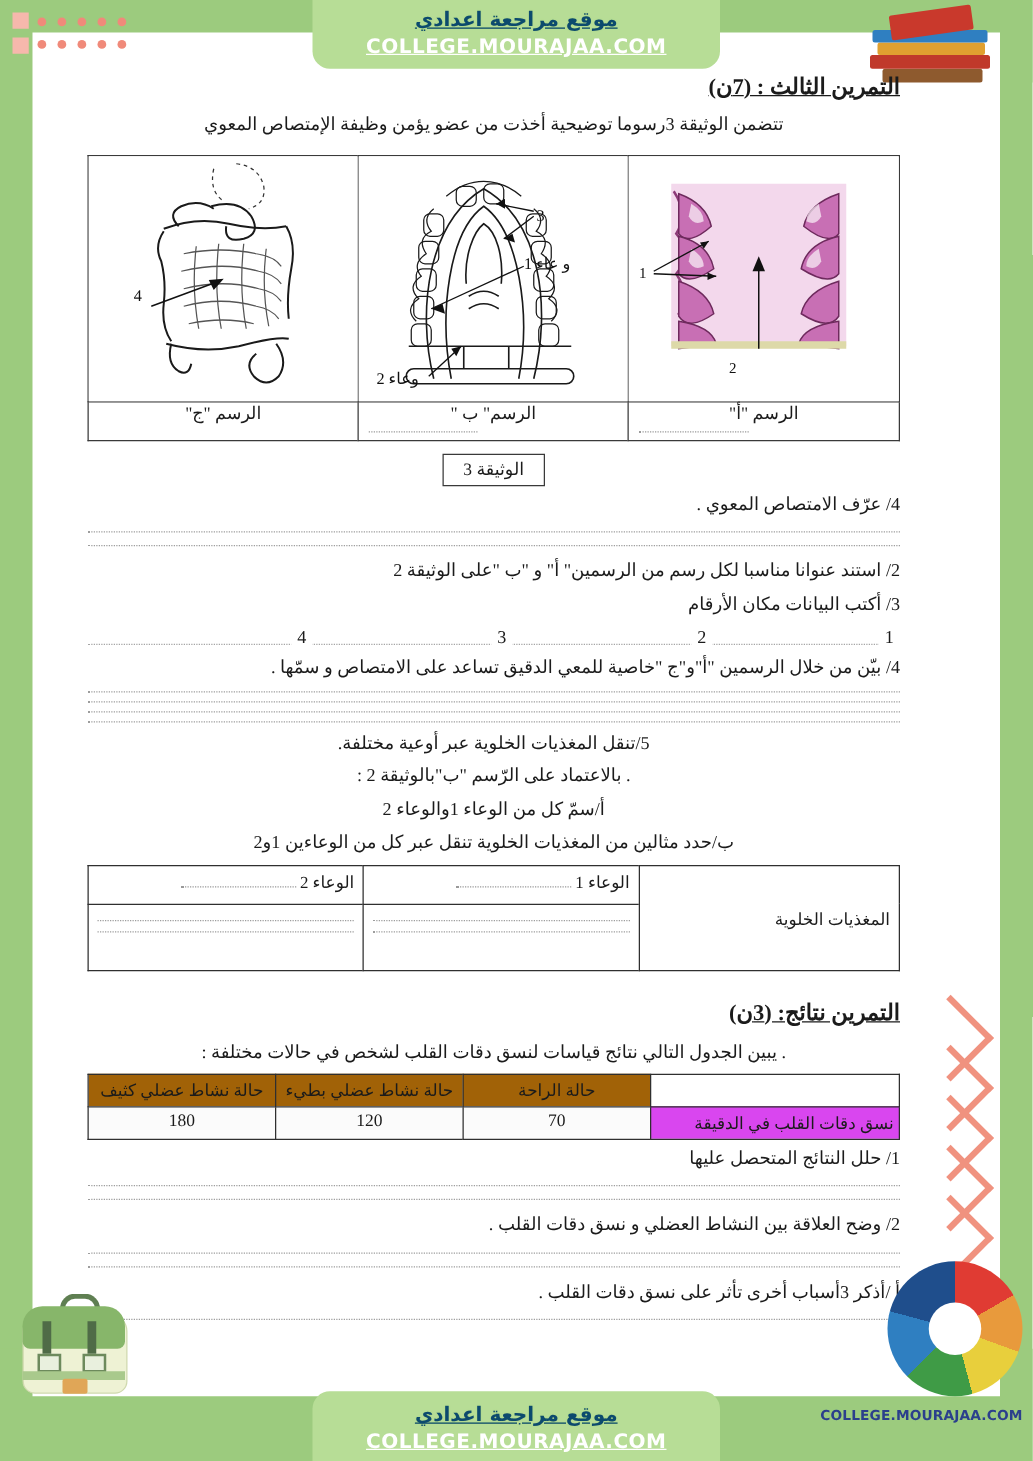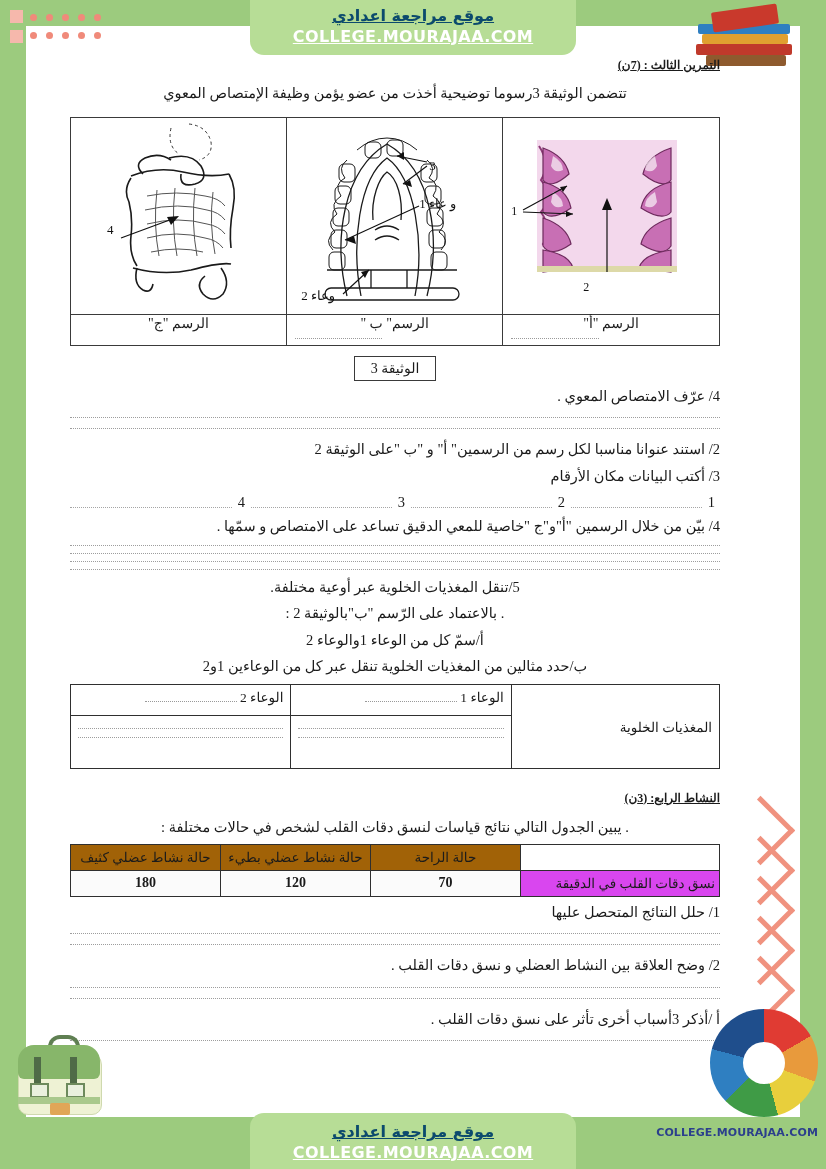--- a/index.html
+++ b/index.html
@@ -48,21 +48,21 @@
   }
   .banner .en{
     font-family:"DejaVu Sans","Liberation Sans",sans-serif;
     font-size:16px;font-weight:bold;color:#ffffff;
     text-decoration:underline;letter-spacing:.4px;line-height:1.25;
   }
 
   
   .content{position:absolute;left:70px;top:58px;width:650px;color:#1b1b1b;}
   .ex-title{
-    font-size:12px;font-weight:bold;text-decoration:underline;
+    font-size:18px;font-weight:bold;text-decoration:underline;
     text-align:left;direction:rtl;margin:0 0 10px 0;
     font-family:"Liberation Serif",serif;
   }
   .ex-title.row{text-align:right;}
   .intro{font-size:14.5px;text-align:center;margin:0 0 12px 0;line-height:1.5;}
 
   
   .fig-table{width:100%;border-collapse:collapse;table-layout:fixed;}
   .fig-table td{border:1px solid #3a3a3a;vertical-align:top;padding:0;}
   .fig-cell{height:196px;position:relative;background:#fff;}
@@ -91,21 +91,21 @@
   .grid{width:100%;border-collapse:collapse;table-layout:fixed;margin-top:6px;}
   .grid td{border:1px solid #2f2f2f;font-size:13.5px;padding:4px 7px;vertical-align:top;}
   .grid .hd{height:22px;}
   .grid .body{height:44px;}
   .celldots{border-bottom:1px dotted #9d9d9d;height:1px;margin:7px 0;}
 
   .hr-table{width:100%;border-collapse:collapse;table-layout:fixed;margin:6px 0 2px 0;}
   .hr-table td{border:1px solid #2f2f2f;font-size:13.5px;text-align:center;padding:4px 4px;}
   .hr-table td.hdr{background:#a16207;}
   .hr-table td.lbl{background:#d946ef;text-align:right;}
-  .hr-table td.val{background:#fbfbfb;font-size:14px;font-weight:bold;}
+  .hr-table td.val{background:#fbfbfb;font-size:14px;}
   .hr-table td.blank{background:#ffffff;border:1px solid #2f2f2f;}
 
   
   .art{position:absolute;inset:0;}
   .lab{position:absolute;font-size:12px;font-family:"Liberation Serif",serif;color:#111;}
 
   
   .wheel{position:absolute;right:8px;bottom:52px;width:108px;height:108px;}
   .wheel .ring{
     position:absolute;inset:0;border-radius:50%;
@@ -406,21 +406,21 @@
             <div class="celldots"></div>
       </td>
       <td class="body">
         <div class="celldots"></div>
             <div class="celldots"></div>
       </td>
     </tr>
   </tbody>
     </table>
 
-  <div class="ex-title row" style="margin-top:22px">النشاط الرابع: (3ن)</div>
+  <div class="ex-title row" style="margin-top:22px">التمرين نتائج: (3ن)</div>
   <div class="q" style="text-align:center;margin-bottom:2px">. يبين الجدول التالي نتائج قياسات لنسق دقات القلب لشخص في حالات مختلفة :</div>
 
   <table class="hr-table">
     <tbody>
         <tr>
       <td class="blank" style="width:31%"></td>
       <td class="hdr" style="width:23%">حالة الراحة</td>
       <td class="hdr" style="width:23%">حالة نشاط عضلي بطيء</td>
       <td class="hdr" style="width:23%">حالة نشاط عضلي كثيف</td>
     </tr>

